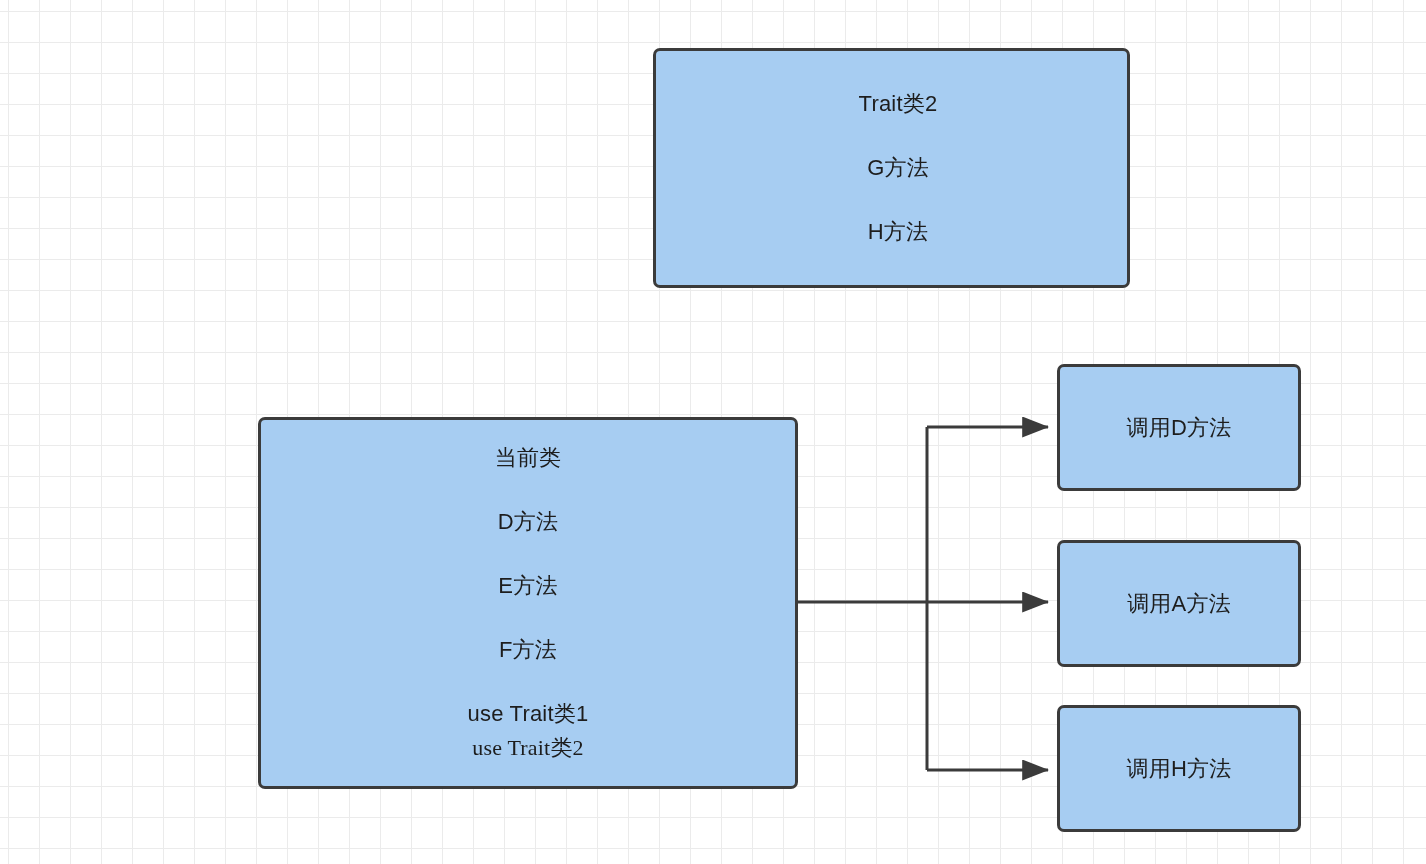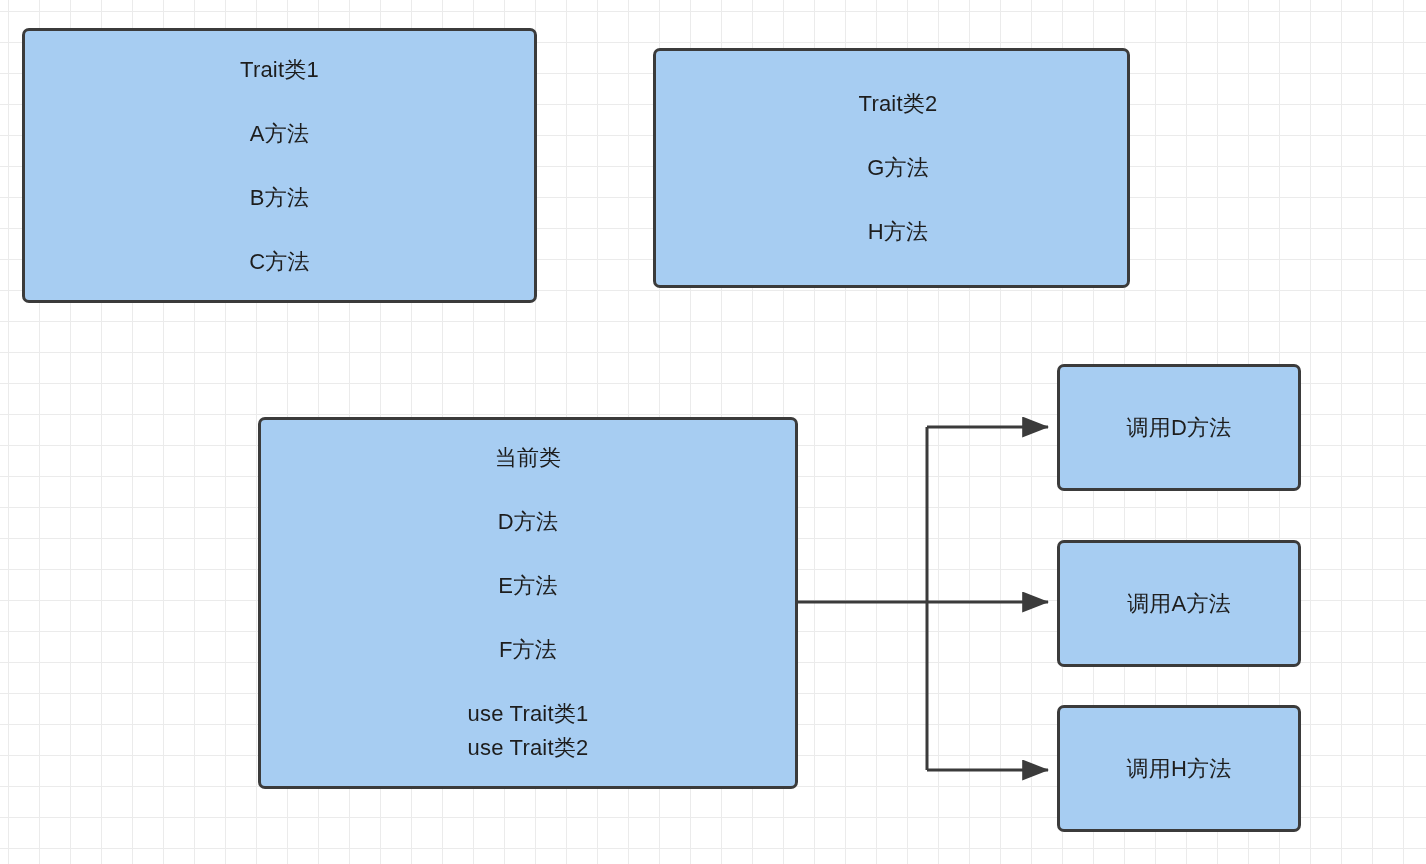--- a/index.html
+++ b/index.html
@@ -55,21 +55,21 @@
   #node-trait1 .line { font-size: 22px; line-height: 1; margin-bottom: 42px; }
   #node-trait1 .line:last-child { margin-bottom: 0; }
   
   #node-trait2 { left: 653px; top: 48px;  width: 477px; height: 240px; padding-left: 13px; }
   #node-trait2 .line { font-size: 22px; line-height: 1; margin-bottom: 42px; }
   #node-trait2 .line:last-child { margin-bottom: 0; text-align: right; }
   
   #node-current { left: 258px; top: 417px; width: 540px; height: 372px; }
   #node-current .line { font-size: 22px; line-height: 1; margin-bottom: 42px; }
   #node-current .line.tight { margin-bottom: 12px; }
-  #node-current .line:last-child { margin-bottom: 0; }
+  #node-current .line:last-child { margin-bottom: 0; font-family: Liberation Serif, serif; }
   
   .call-node { width: 244px; height: 127px; left: 1057px; }
   .call-node .line { font-size: 22px; line-height: 1; }
   #node-call-0 { top: 364px; }
   #node-call-1 { top: 540px; }
   #node-call-2 { top: 705px; }
 
   
   #edges {
     position: absolute;
@@ -94,26 +94,20 @@
     <path d="M 798 602 L 927 602" fill="none" stroke="#3b3b3b" stroke-width="3"></path>
     <path d="M 927 427 L 927 770" fill="none" stroke="#3b3b3b" stroke-width="3"></path>
 
     <path d="M 927 427 L 1048 427" fill="none" stroke="#3b3b3b" stroke-width="3" marker-end="url(#arrowhead)"></path>
 
     <path d="M 927 602 L 1048 602" fill="none" stroke="#3b3b3b" stroke-width="3" marker-end="url(#arrowhead)"></path>
 
     <path d="M 927 770 L 1048 770" fill="none" stroke="#3b3b3b" stroke-width="3" marker-end="url(#arrowhead)"></path>
   </svg>
 
-  <div class="node" id="node-trait1">
-    <span class="line">Trait类1</span>
-    <span class="line">A方法</span>
-    <span class="line">B方法</span>
-    <span class="line">C方法</span>
-  </div>
 
   <div class="node" id="node-trait2">
     <span class="line">Trait类2</span>
     <span class="line">G方法</span>
     <span class="line">H方法</span>
   </div>
 
   <div class="node" id="node-current">
     <span class="line">当前类</span>
     <span class="line">D方法</span>

